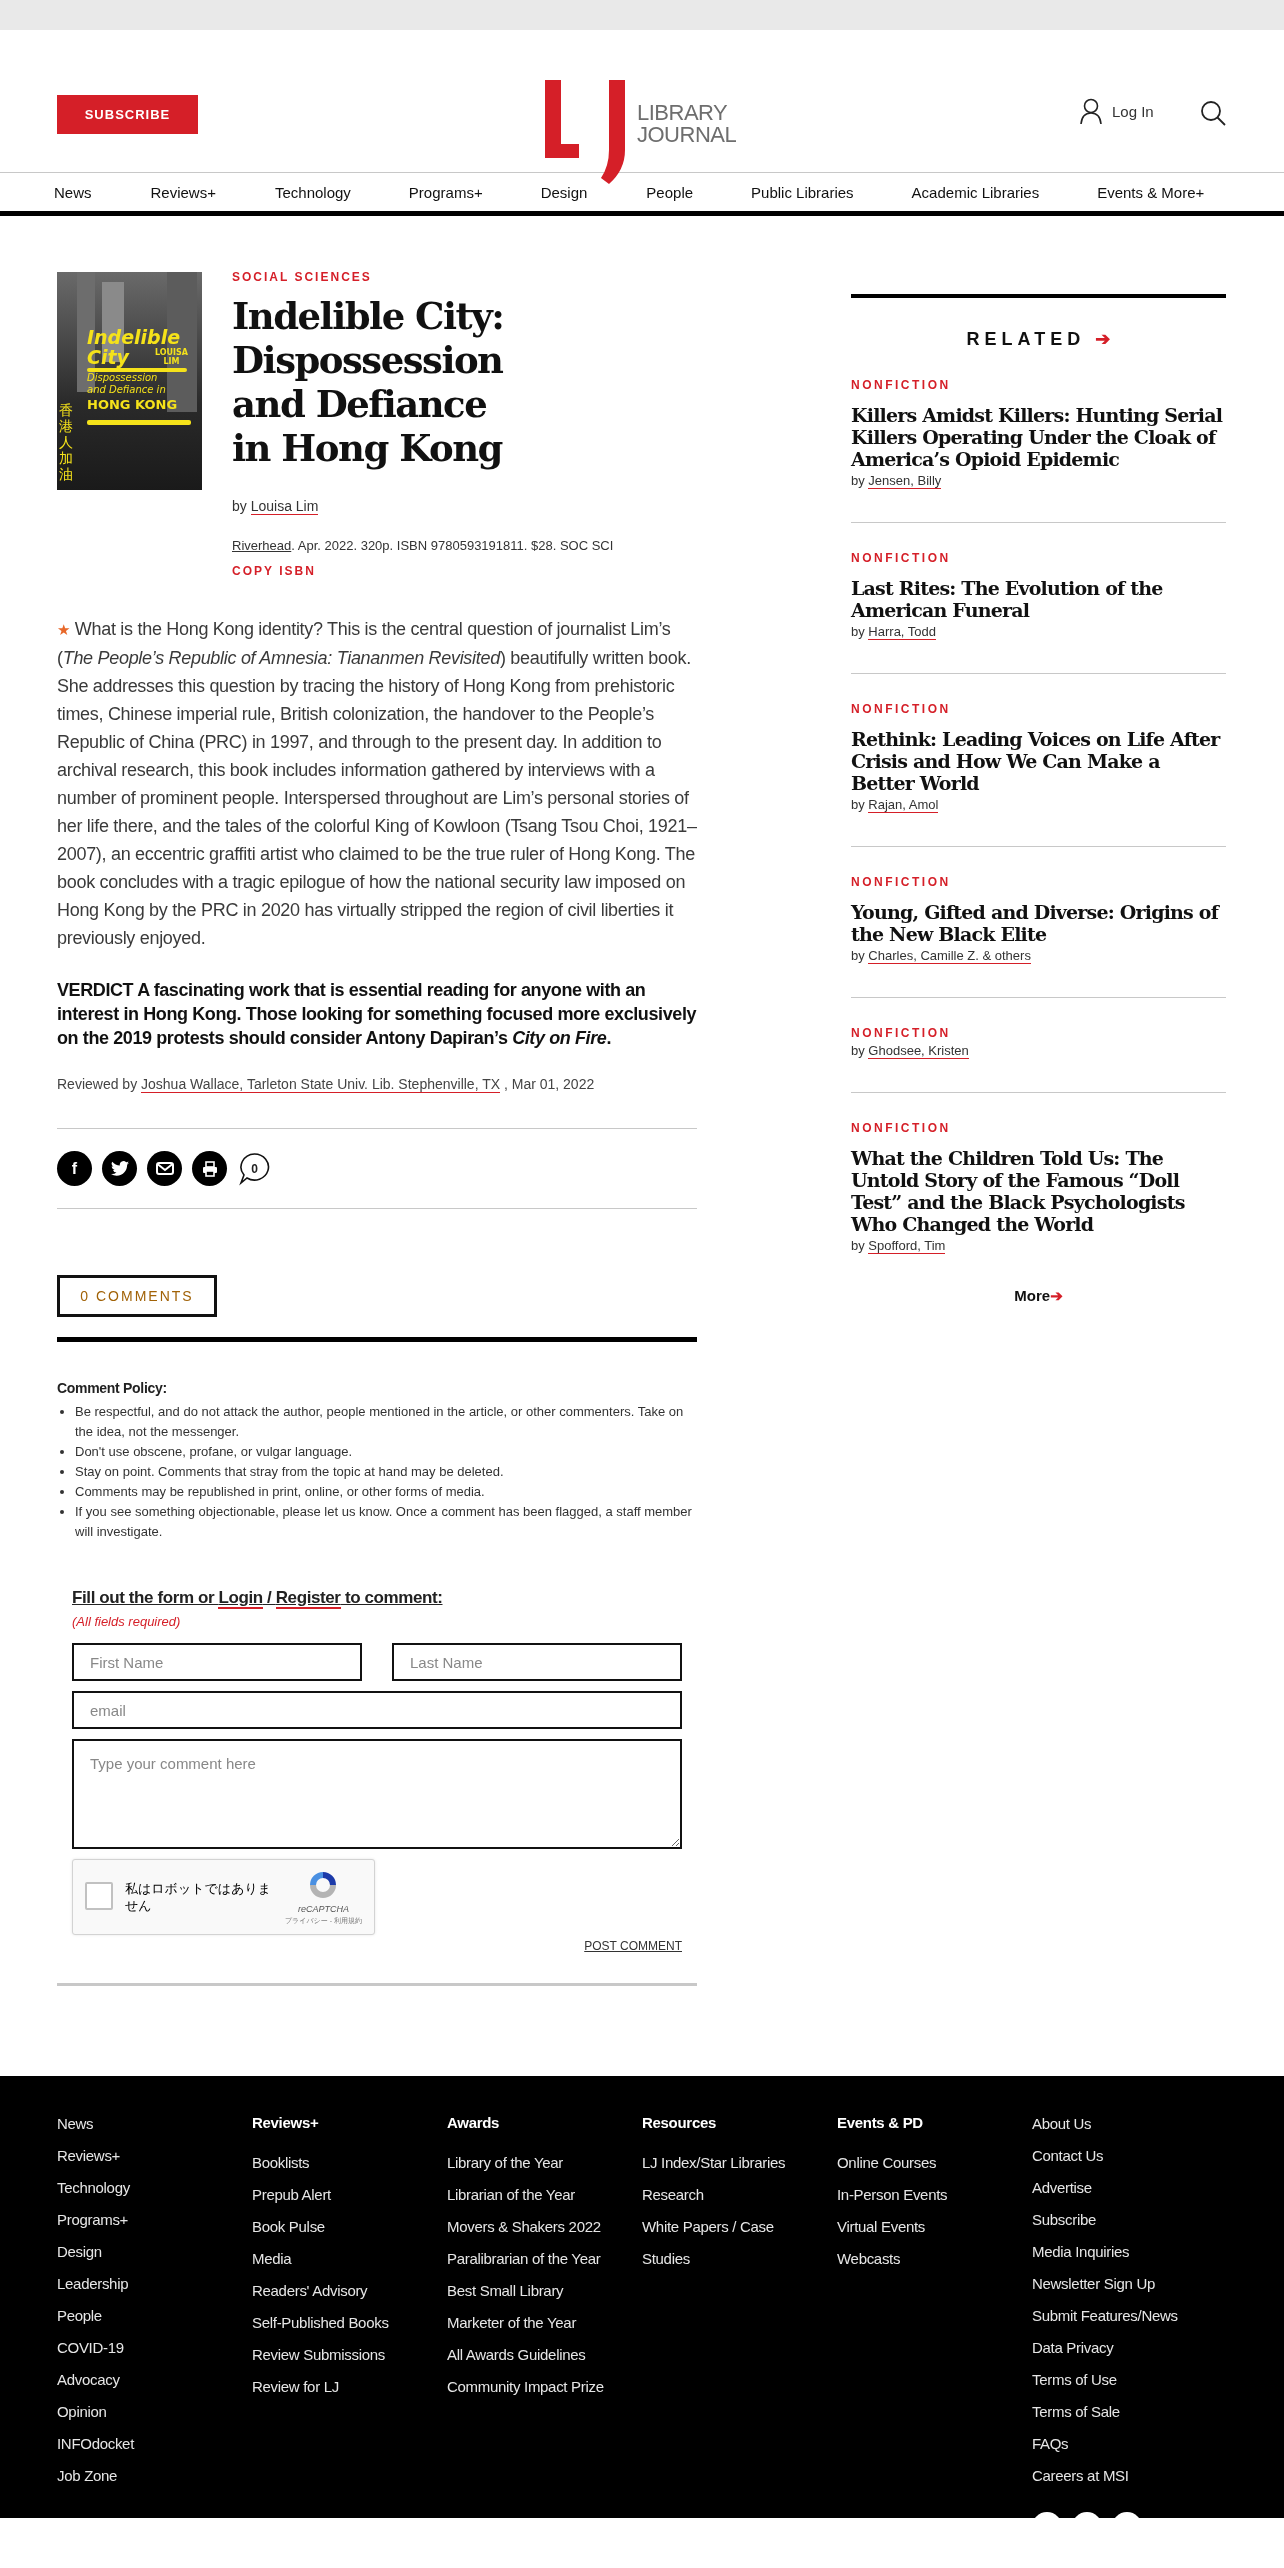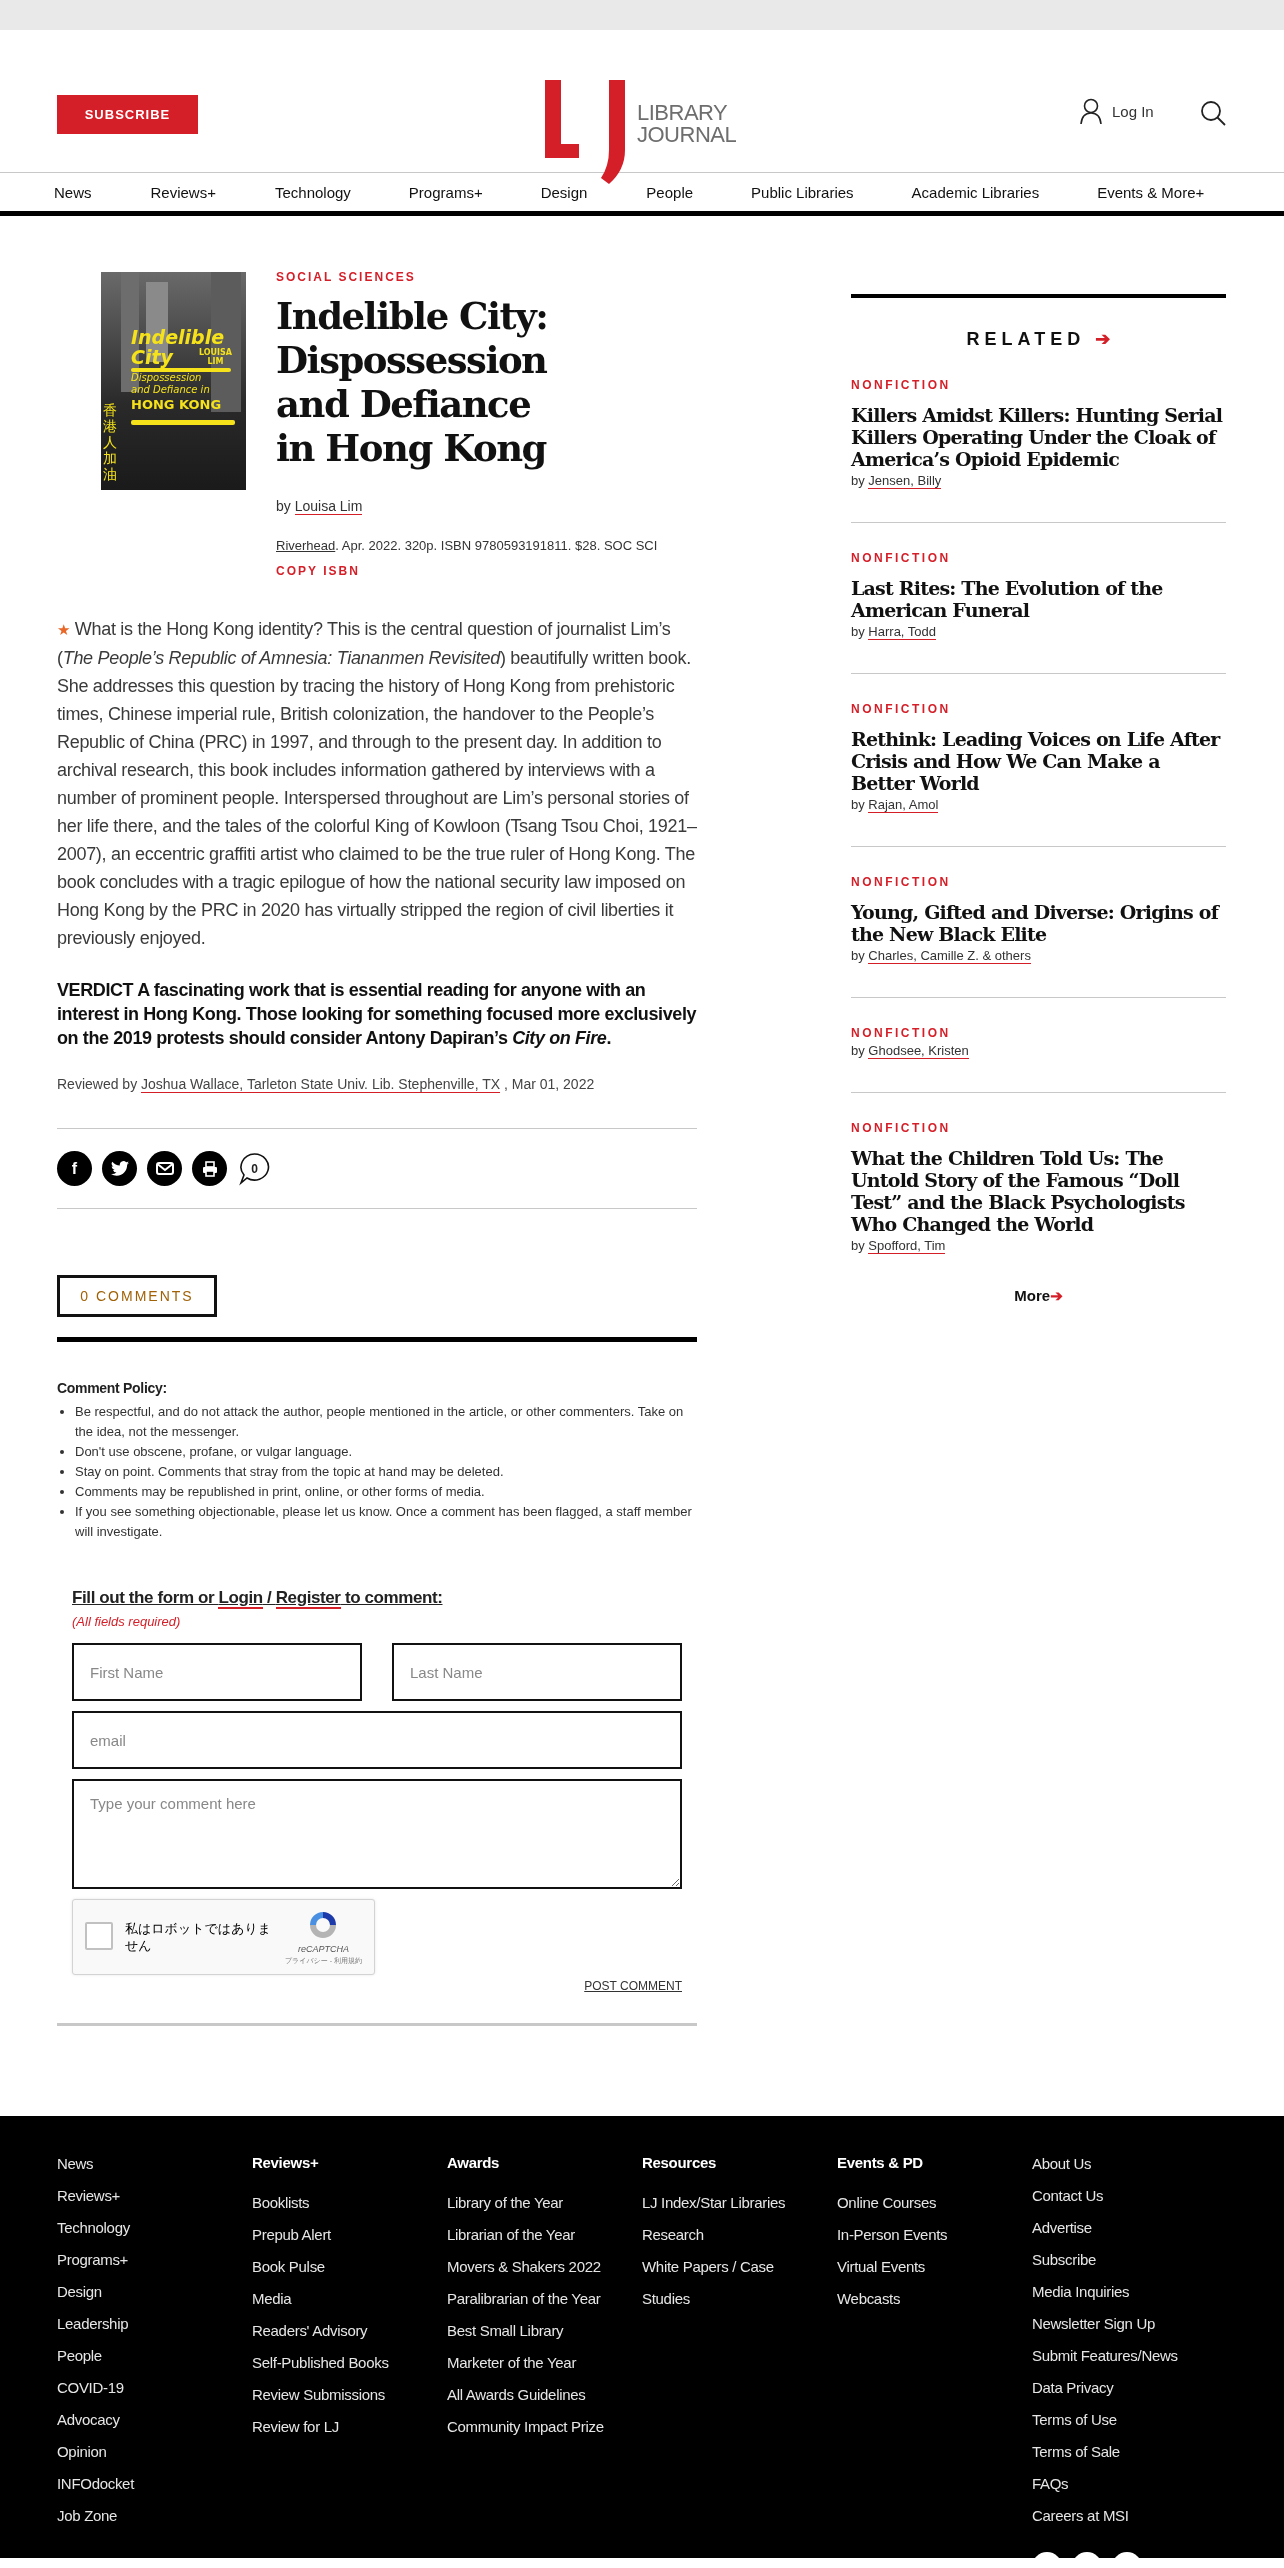--- a/index.html
+++ b/index.html
@@ -14,21 +14,21 @@
   .logo-text { margin-left: 10px; margin-top: 22px; color: #6e6e6e; font-size: 22px; line-height: 22px; letter-spacing: -0.5px; }
   .login { position: absolute; left: 1080px; top: 68px; display: flex; align-items: center; font-size: 15px; color: #333; }
   .login svg { margin-right: 10px; }
   .search-icon { position: absolute; left: 1200px; top: 70px; }
   .nav { border-top: 1px solid #c8c8c8; border-bottom: 5px solid #000; height: 44px; display: flex; align-items: center; padding-left: 54px; }
   .nav a { font-size: 15px; color: #111; margin-right: 0; }
   .container { display: flex; padding: 0 57px; margin-top: 40px; }
   .main { width: 640px; }
   .aside { width: 375px; margin-left: 154px; }
   .book-head { display: flex; }
-  .cover { width: 145px; height: 218px; background: #4d7c0f; position: relative; overflow: hidden; flex-shrink: 0; margin-top: 16px; margin-left: 44px; }
+  .cover { width: 145px; height: 218px; background: #4d7c0f; position: relative; overflow: hidden; flex-shrink: 0; margin-top: 16px; }
   .cover .bg { position:absolute; inset:0; background: linear-gradient(180deg,#6a6a6a 0%,#4a4a4a 30%,#2a2a2a 60%,#1a1a1a 100%); }
   .cover .bld { position:absolute; background:#555; }
   .cover .t1 { position:absolute; left: 30px; top: 55px; color:#f5e21a; font-family:"DejaVu Sans", sans-serif; font-weight:bold; font-style: italic; font-size: 19px; line-height: 20px; }
   .cover .t2 { position:absolute; left: 30px; top: 100px; color:#f5e21a; font-family:"DejaVu Sans", sans-serif; font-style: italic; font-size: 10px; line-height: 12px; }
   .cover .t3 { position:absolute; left: 30px; top: 125px; color:#f5e21a; font-family:"DejaVu Sans", sans-serif; font-weight:bold; font-size: 13px; }
   .cover .t4 { position:absolute; left: 2px; top: 130px; color:#f5e21a; font-size: 14px; line-height: 16px; width: 16px; }
   .cover .au { position:absolute; left: 98px; top: 76px; color:#f5e21a; font-family:"DejaVu Sans", sans-serif; font-weight:bold; font-size: 8px; line-height:9px; text-align:center; }
   .cover .bar { position:absolute; left: 30px; height: 4px; background: #f5e21a; border-radius: 2px; }
   .book-info { margin-left: 30px; }
   .category { color: #d51f28; font-size: 12px; font-weight: bold; letter-spacing: 2px; margin-top: 14px; }
@@ -49,21 +49,21 @@
   .comments-btn { display:inline-block; margin-top: 66px; border: 3px solid #111; width: 160px; height: 42px; font-size: 14px; letter-spacing: 2px; color: #a16207; background: #fff; }
   .thick-bar { height: 5px; background: #000; margin-top: 20px; }
   .policy { margin-top: 38px; }
   .policy h4 { font-size: 14px; font-weight: bold; color: #222; letter-spacing: -0.3px; }
   .policy ul { margin-top: 6px; padding-left: 18px; font-size: 13px; line-height: 20px; color: #333; }
   .form-wrap { padding: 0 15px; margin-top: 46px; }
   .form-title { font-size: 17px; font-weight: bold; color: #222; letter-spacing: -0.4px; text-decoration: underline; }
   .form-title a { border-bottom: 2px solid #d51f28; }
   .required { color: #d51f28; font-style: italic; font-size: 13px; margin-top: 6px; }
   .row { display: flex; justify-content: space-between; margin-top: 14px; }
-  .field { border: 2px solid #111; height: 58px; font-size: 15px; padding: 0 16px; color: #888; font-family: "Liberation Sans", sans-serif; }
+  .field { border: 2px solid #111; height: 38px; font-size: 15px; padding: 0 16px; color: #888; font-family: "Liberation Sans", sans-serif; }
   .field::placeholder { color: #888; }
   .half { width: 290px; }
   .full { width: 610px; margin-top: 10px; display:block; }
   textarea.field { height: 110px; padding-top: 14px; resize: vertical; }
   .captcha { margin-top: 10px; width: 303px; height: 76px; border: 1px solid #d3d3d3; background: #f9f9f9; border-radius: 3px; box-shadow: 0 0 3px rgba(0,0,0,0.1); position: relative; }
   .captcha .cb { position:absolute; left: 12px; top: 22px; width: 28px; height: 28px; background:#fff; border: 2px solid #c1c1c1; border-radius: 2px; }
   .captcha .lbl { position:absolute; left: 52px; top: 20px; font-size: 13px; line-height: 17px; color: #000; width: 150px; }
   .captcha .rc { position:absolute; right: 12px; top: 10px; text-align: center; }
   .captcha .rc .brand { font-size: 9px; color: #555; font-style: italic; }
   .captcha .rc .terms { font-size: 7px; color: #777; margin-top: 2px; }

